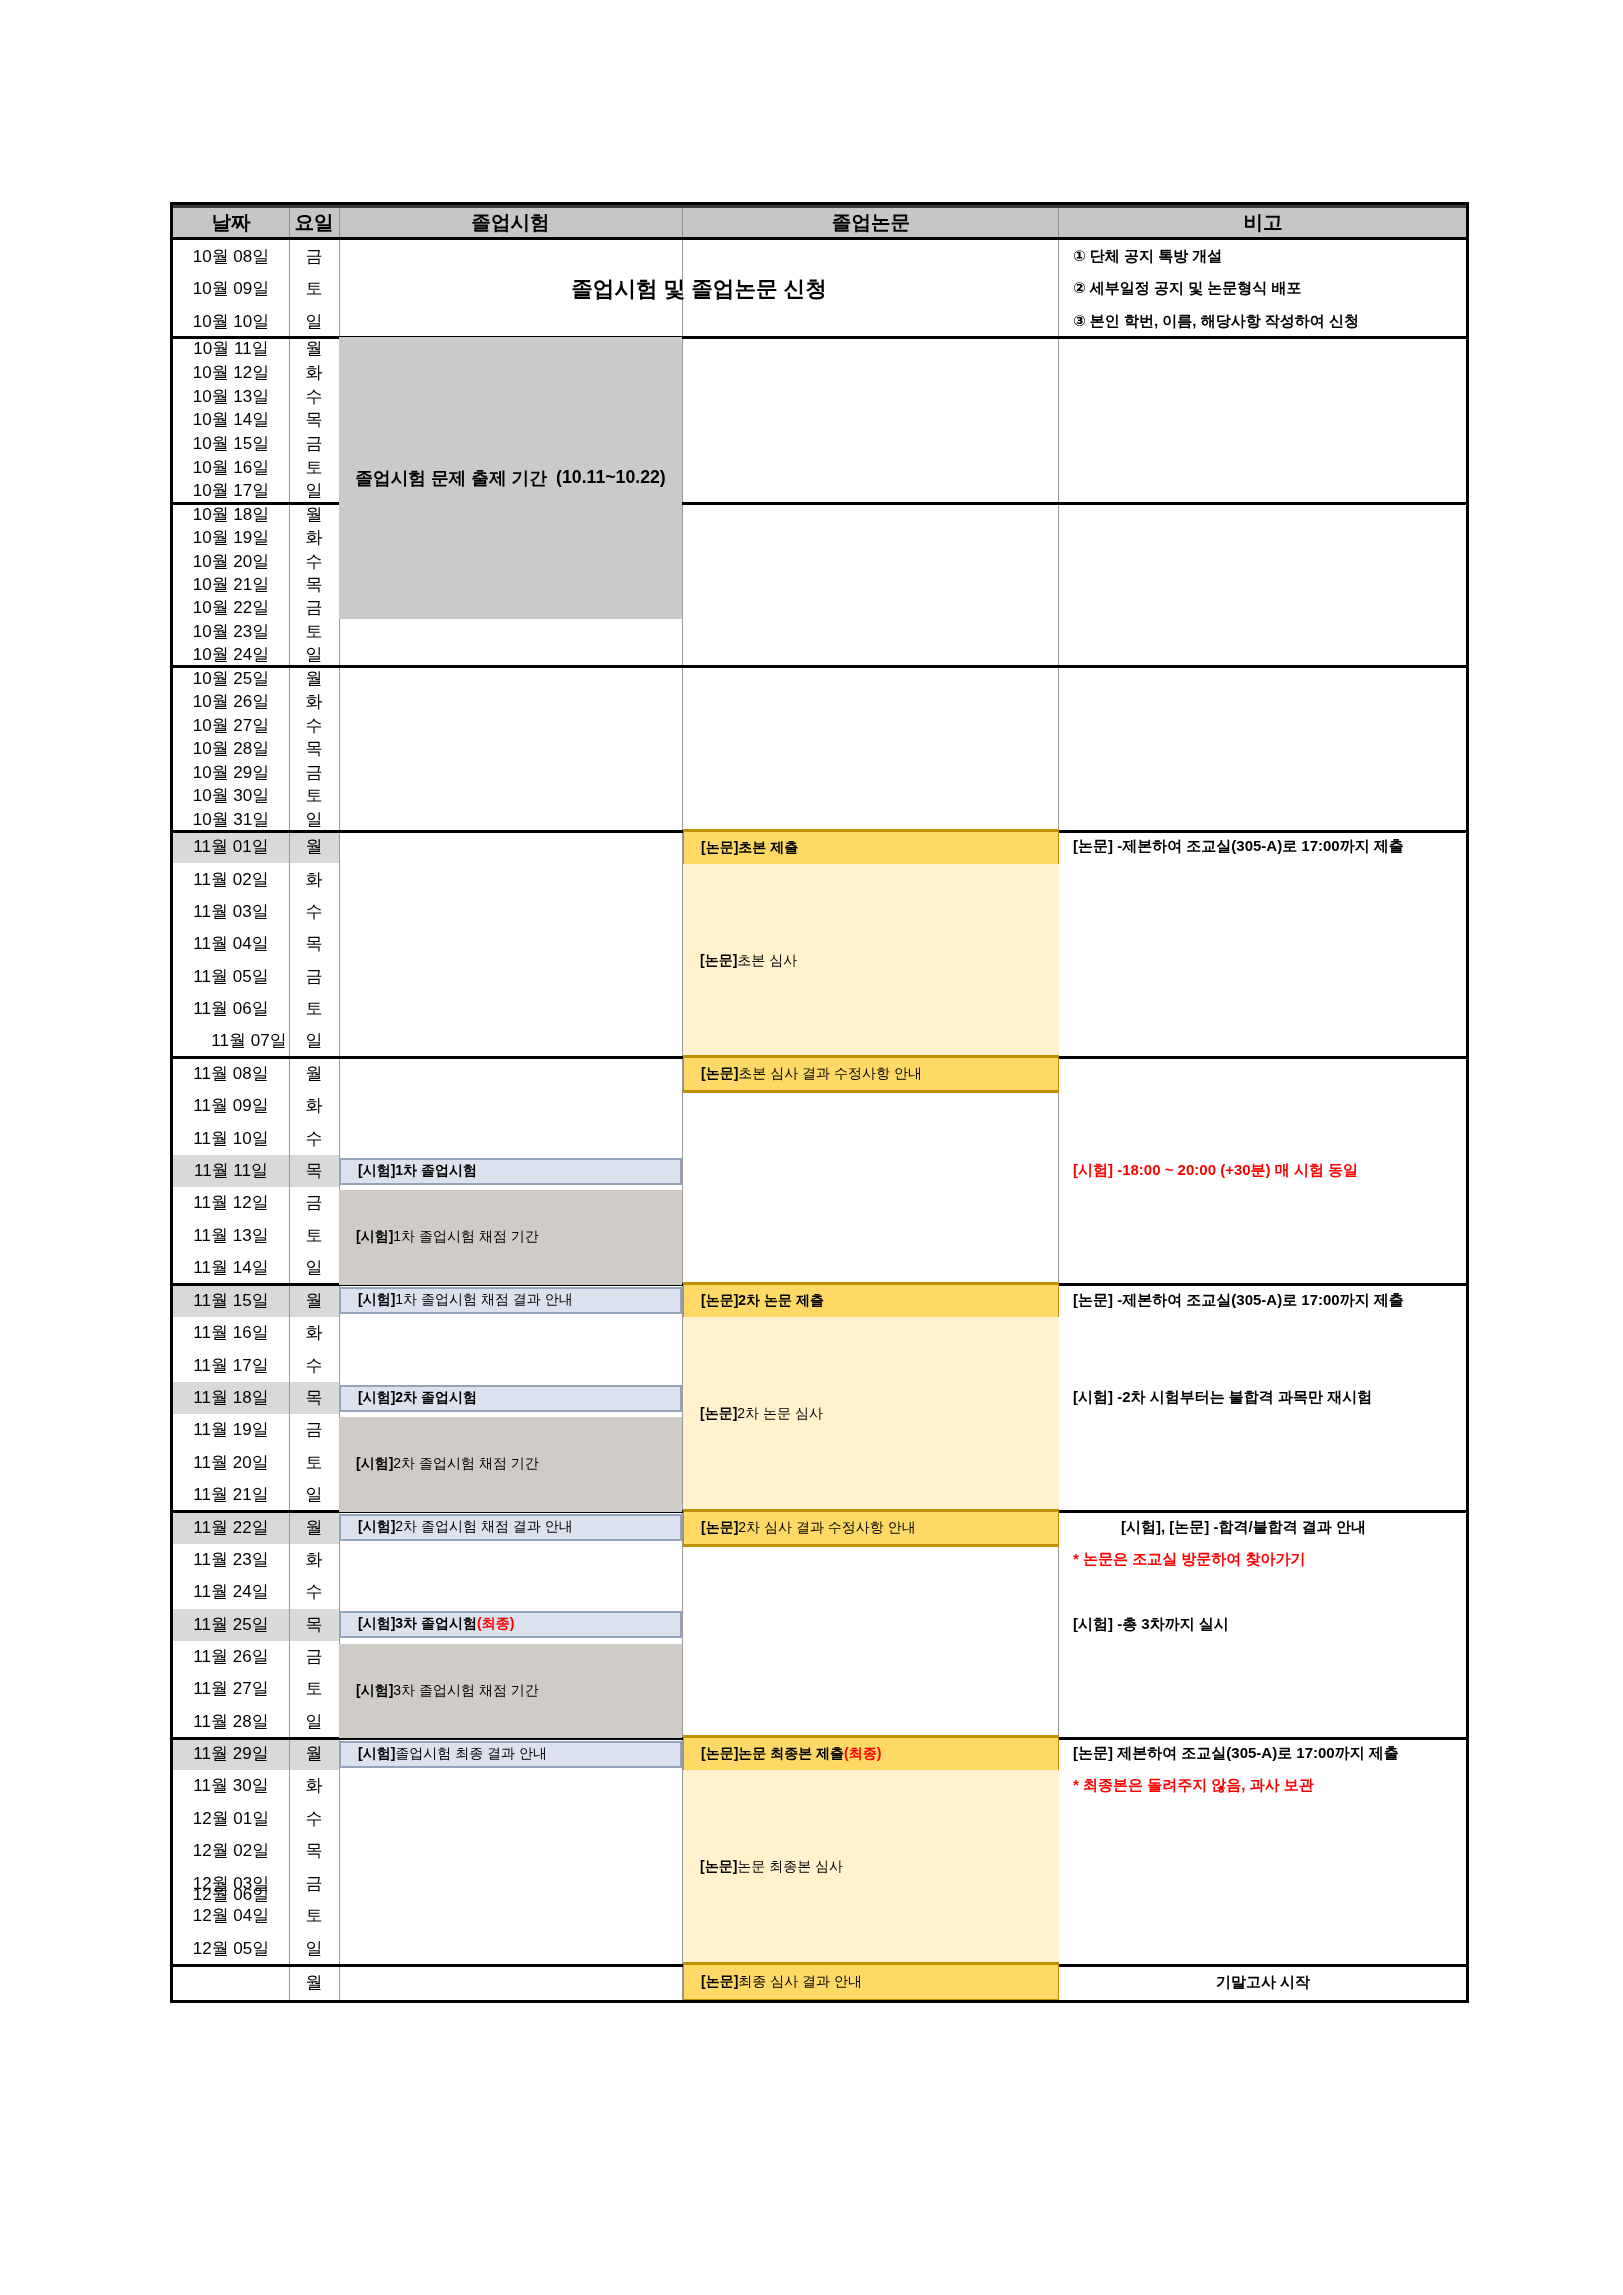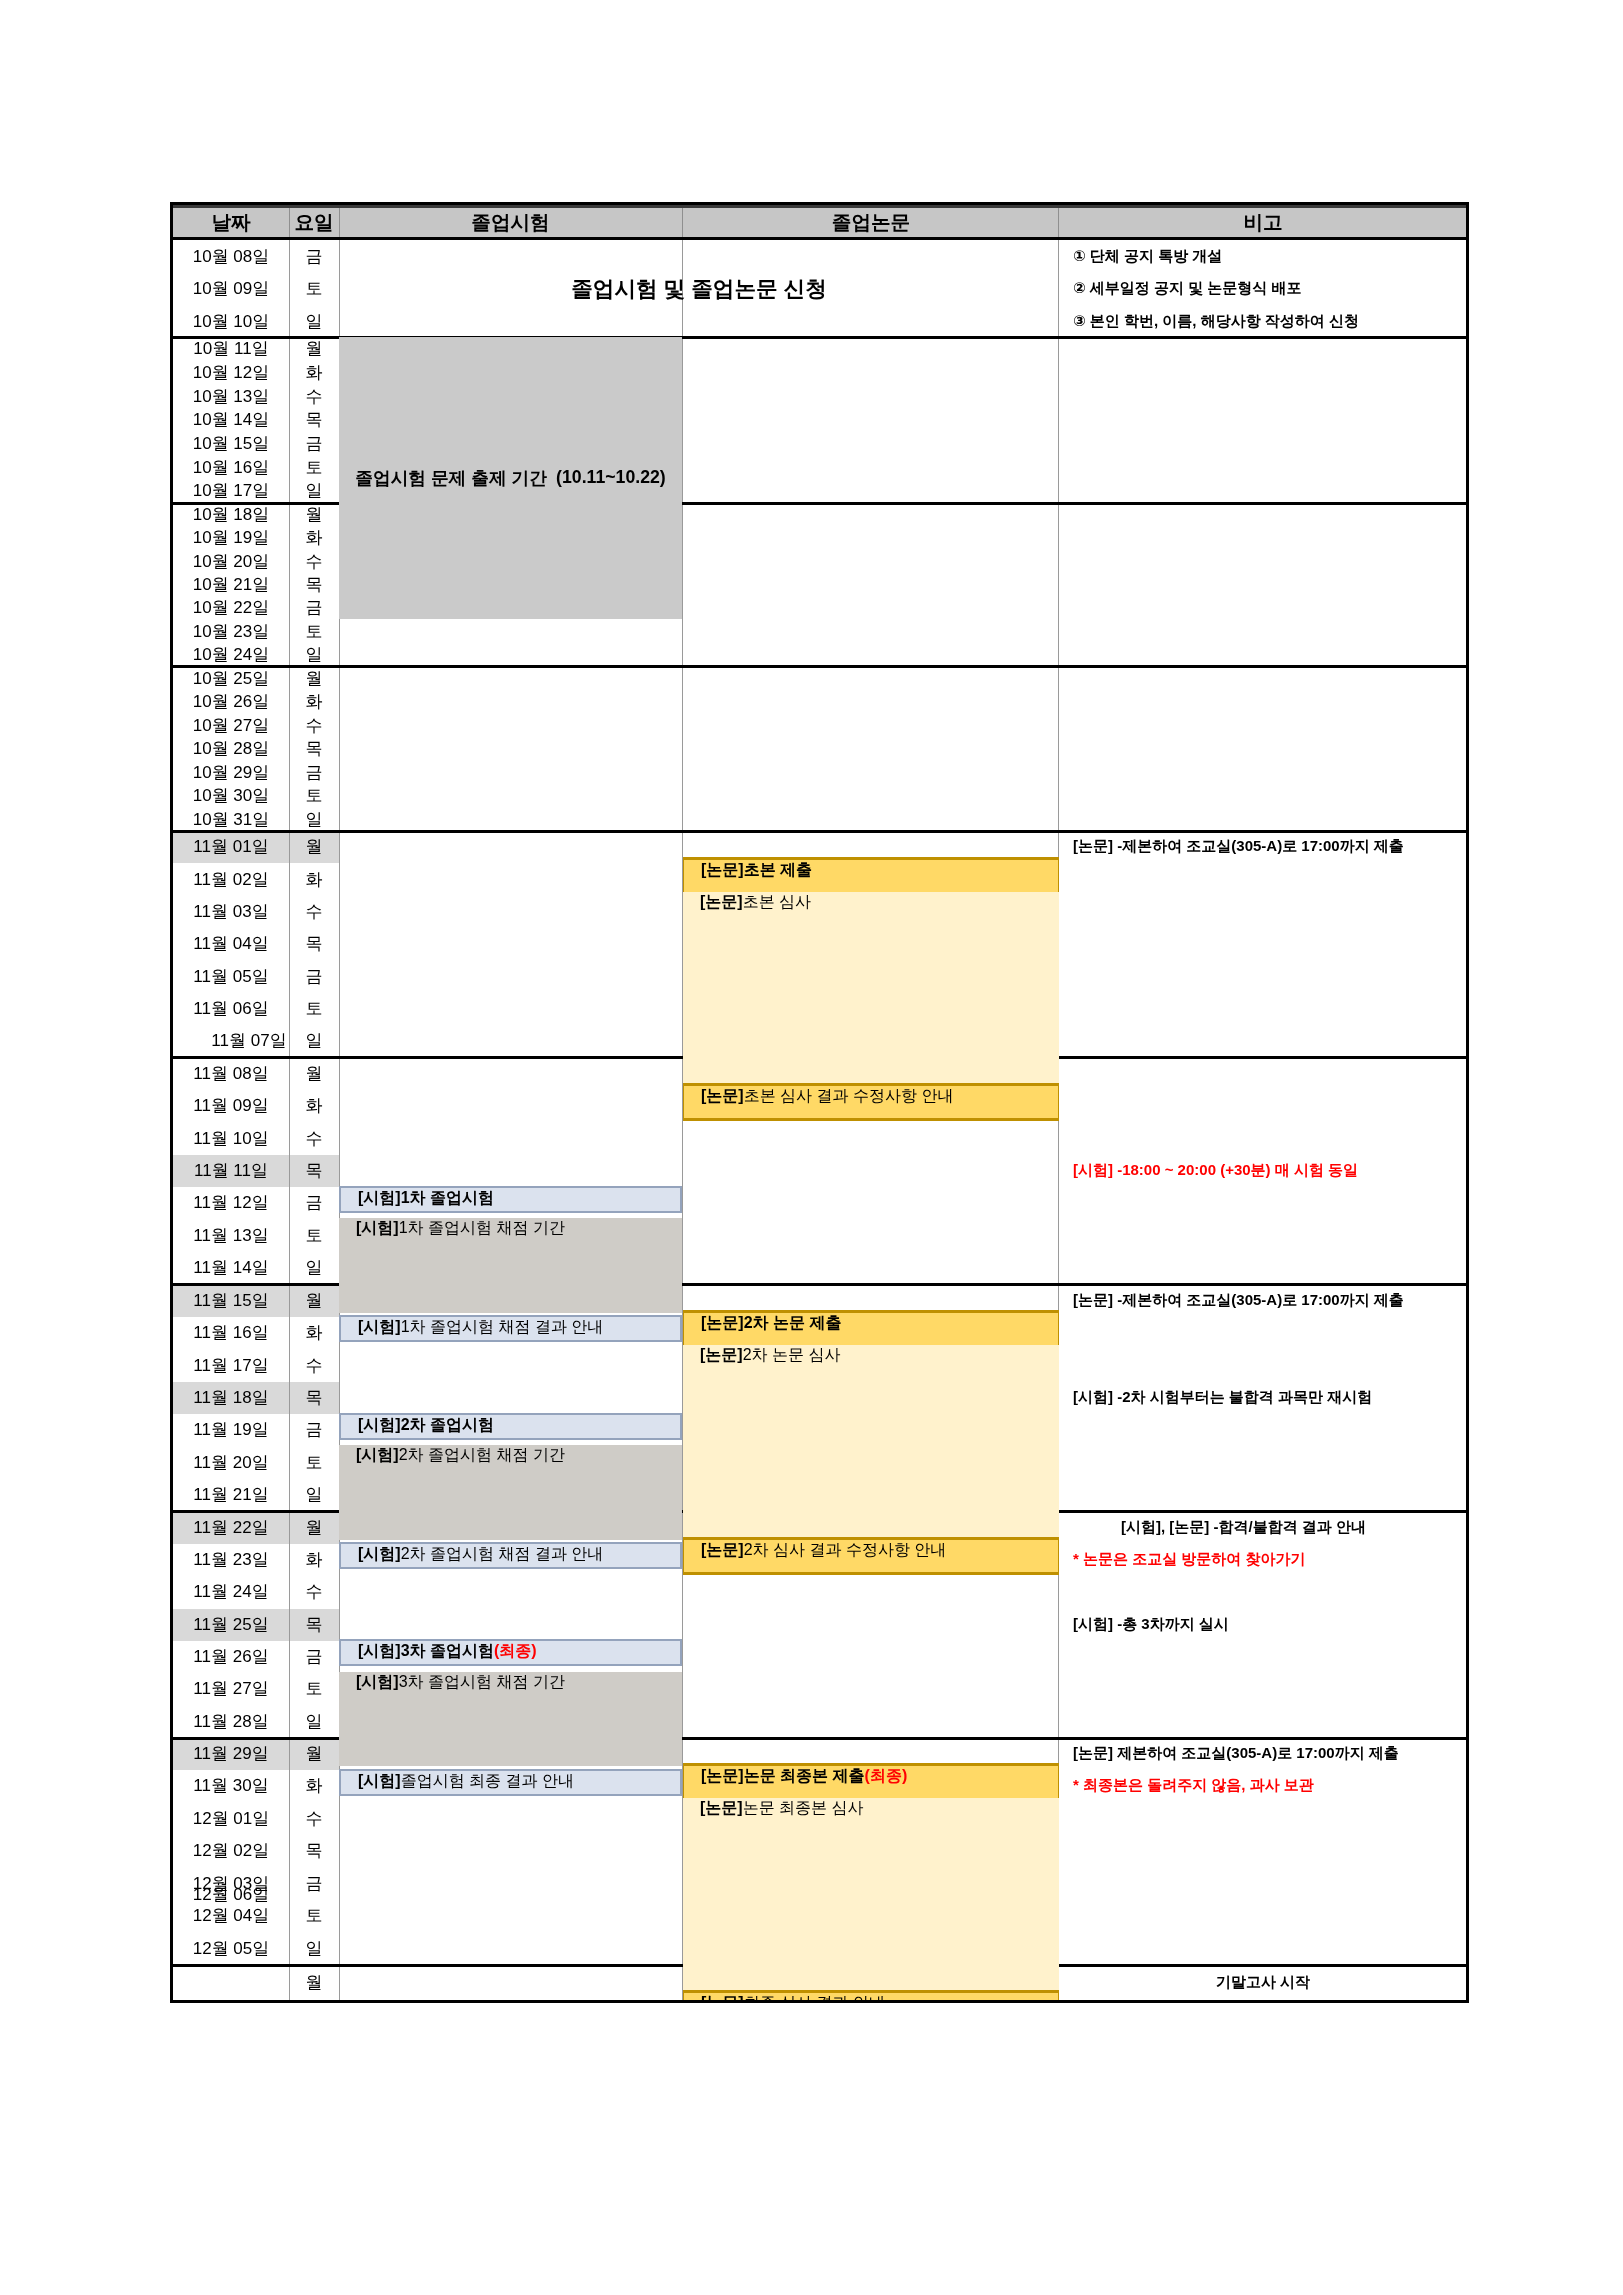--- a/index.html
+++ b/index.html
@@ -13,22 +13,22 @@
   .hdr-bottom{height:2.6px;background:#000;}
   .hcell{position:absolute;top:0;height:29px;display:flex;align-items:center;justify-content:center;
          font-size:19.6px;font-weight:bold;}
   .hline{position:absolute;top:0;width:1.3px;height:29px;background:#8f8f8f;}
   .tbody{position:relative;height:1760px;background:#fff;overflow:hidden;}
   .hl{position:absolute;z-index:1;}
   .rowtxt{position:absolute;z-index:2;display:flex;align-items:center;justify-content:center;
           font-size:17px;white-space:nowrap;}
   .vline{position:absolute;top:0;width:1.3px;z-index:2;background:#9a9a9a;}
   .secline{position:absolute;left:0;width:1293px;height:3.3px;background:#000;z-index:3;}
-  .cell{position:absolute;z-index:4;display:flex;align-items:flex-start;white-space:nowrap;
-        font-size:16px;box-sizing:border-box;margin-top:28px;}
+  .cell{position:absolute;z-index:4;display:flex;align-items:center;white-space:nowrap;
+        font-size:14px;box-sizing:border-box;}
   .cell .pfx{font-weight:bold;}
   .cell .red{font-weight:bold;}
   .merged{position:absolute;z-index:4;display:flex;align-items:center;justify-content:center;
           font-size:21.6px;font-weight:bold;white-space:nowrap;}
   .authoring{position:absolute;z-index:4;display:flex;flex-direction:row;align-items:center;
              justify-content:center;gap:9.2px;font-size:17.7px;font-weight:bold;text-align:center;}
   .note{position:absolute;z-index:5;display:flex;align-items:center;font-size:15px;font-weight:bold;
         white-space:nowrap;}
 </style>
 </head>

